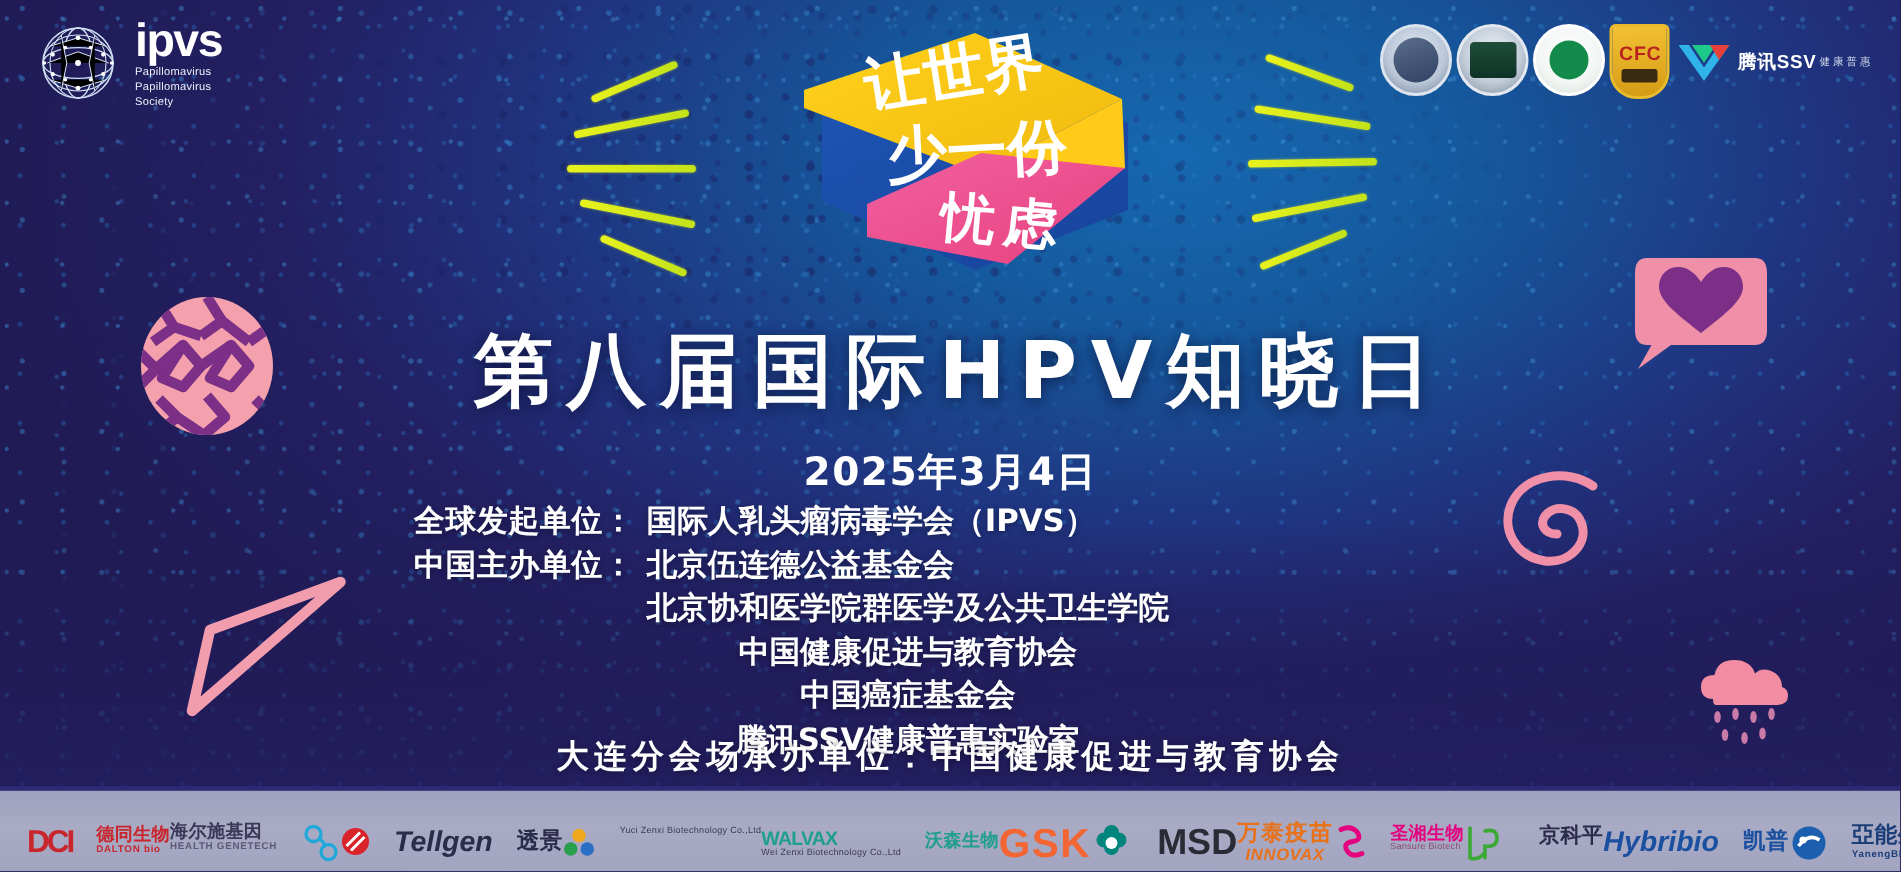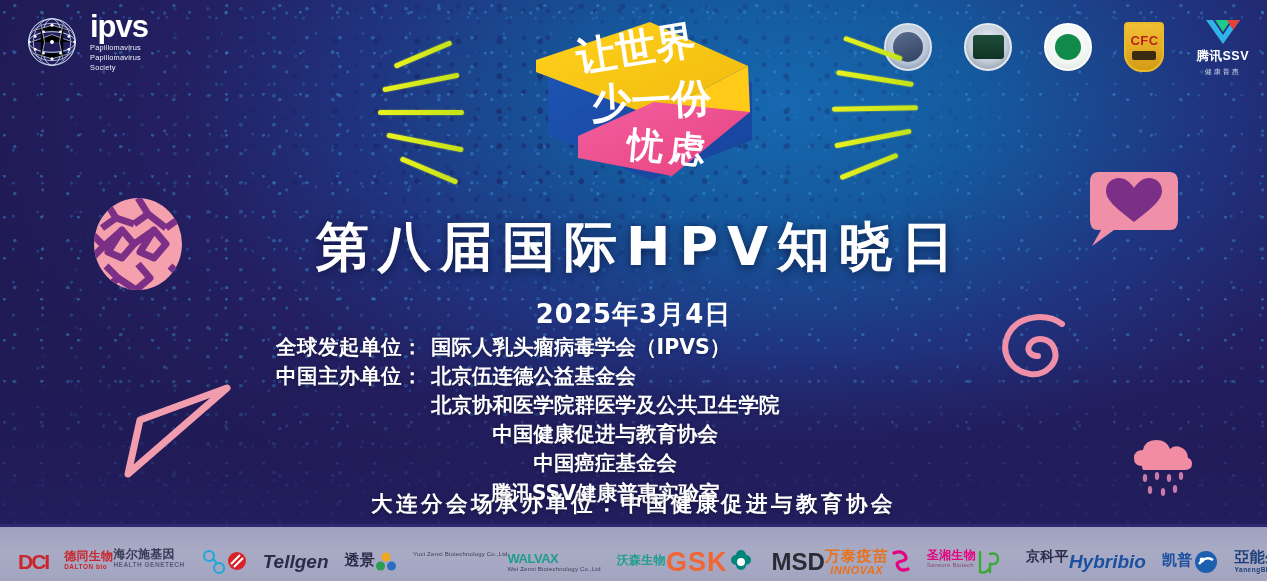--- a/index.html
+++ b/index.html
@@ -62,41 +62,41 @@
   }
 
   
   .ipvs { position:absolute; left:24px; top:12px; display:flex; align-items:center; gap:10px; }
   .ipvs-globe { width:56px; height:56px; flex:none; }
   .ipvs-txt { color:#fff; }
   .ipvs-word { font-size:31px; font-weight:700; letter-spacing:-1px; line-height:.95; }
   .ipvs-sub { font-size:7.4px; line-height:1.32; letter-spacing:.2px; margin-top:2px; color:#eef2fb; }
 
   
-  .toplogos { position:absolute; right:18px; top:16px; display:flex; align-items:center; gap:32px; }
+  .toplogos { position:absolute; right:18px; top:16px; display:flex; gap:3px; }
   .tl { flex:none; }
   .medallion {
     width:48px; height:48px; border-radius:50%;
     display:flex; align-items:center; justify-content:center;
     position:relative;
   }
   .m1 { background:radial-gradient(circle at 50% 40%,#e9edf4 0%,#b9c6d8 58%,#6f7f9a 100%); border:2px solid #dde4ee; }
   .m1 .inner { width:30px; height:30px; border-radius:50%; background:linear-gradient(160deg,#5a6d8c,#2f4263); }
   .m2 { background:radial-gradient(circle at 50% 40%,#f0f3f7 0%,#c3cdd9 55%,#7d8a9c 100%); border:2px solid #e4e9f0; }
   .m2 .inner { width:31px; height:24px; border-radius:3px; background:linear-gradient(180deg,#1f4d3a,#0f3326); }
   .m3 { background:radial-gradient(circle at 50% 38%,#ffffff 0%,#f2f6f3 60%,#cfdbd2 100%); border:2px solid #fff; }
   .m3 .inner { width:26px; height:26px; border-radius:50%; background:#128a4a; }
   .cfc {
     width:40px; height:50px; background:linear-gradient(175deg,#f3c135,#d49a14);
     border-radius:4px 4px 18px 18px; border:2px solid #e8ba2c;
     display:flex; align-items:center; justify-content:center; flex-direction:column;
     color:#b8231f; font-weight:700; font-size:13px; letter-spacing:.5px;
   }
   .cfc .bar { width:24px; height:9px; background:#3a2a12; border-radius:2px; margin-top:3px; }
-  .ssv { display:flex; flex-direction:column; align-items:center; gap:2px; }
+  .ssv { display:flex; flex-direction:row; align-items:center; gap:2px; }
   .ssv-mark { width:40px; height:30px; }
   .ssv-t1 { color:#fff; font-size:12.5px; font-weight:700; letter-spacing:.5px; }
   .ssv-t2 { color:#cfd8ea; font-size:7px; letter-spacing:2px; }
 
   
   .banner-wrap { position:absolute; left:500px; top:8px; width:300px; height:190px; }
   .rays { position:absolute; left:-110px; top:6px; width:520px; height:190px; pointer-events:none; }
   .ray {
     position:absolute; height:5px; border-radius:3px;
     background:linear-gradient(90deg,#e8f11e,#c3e21a);

